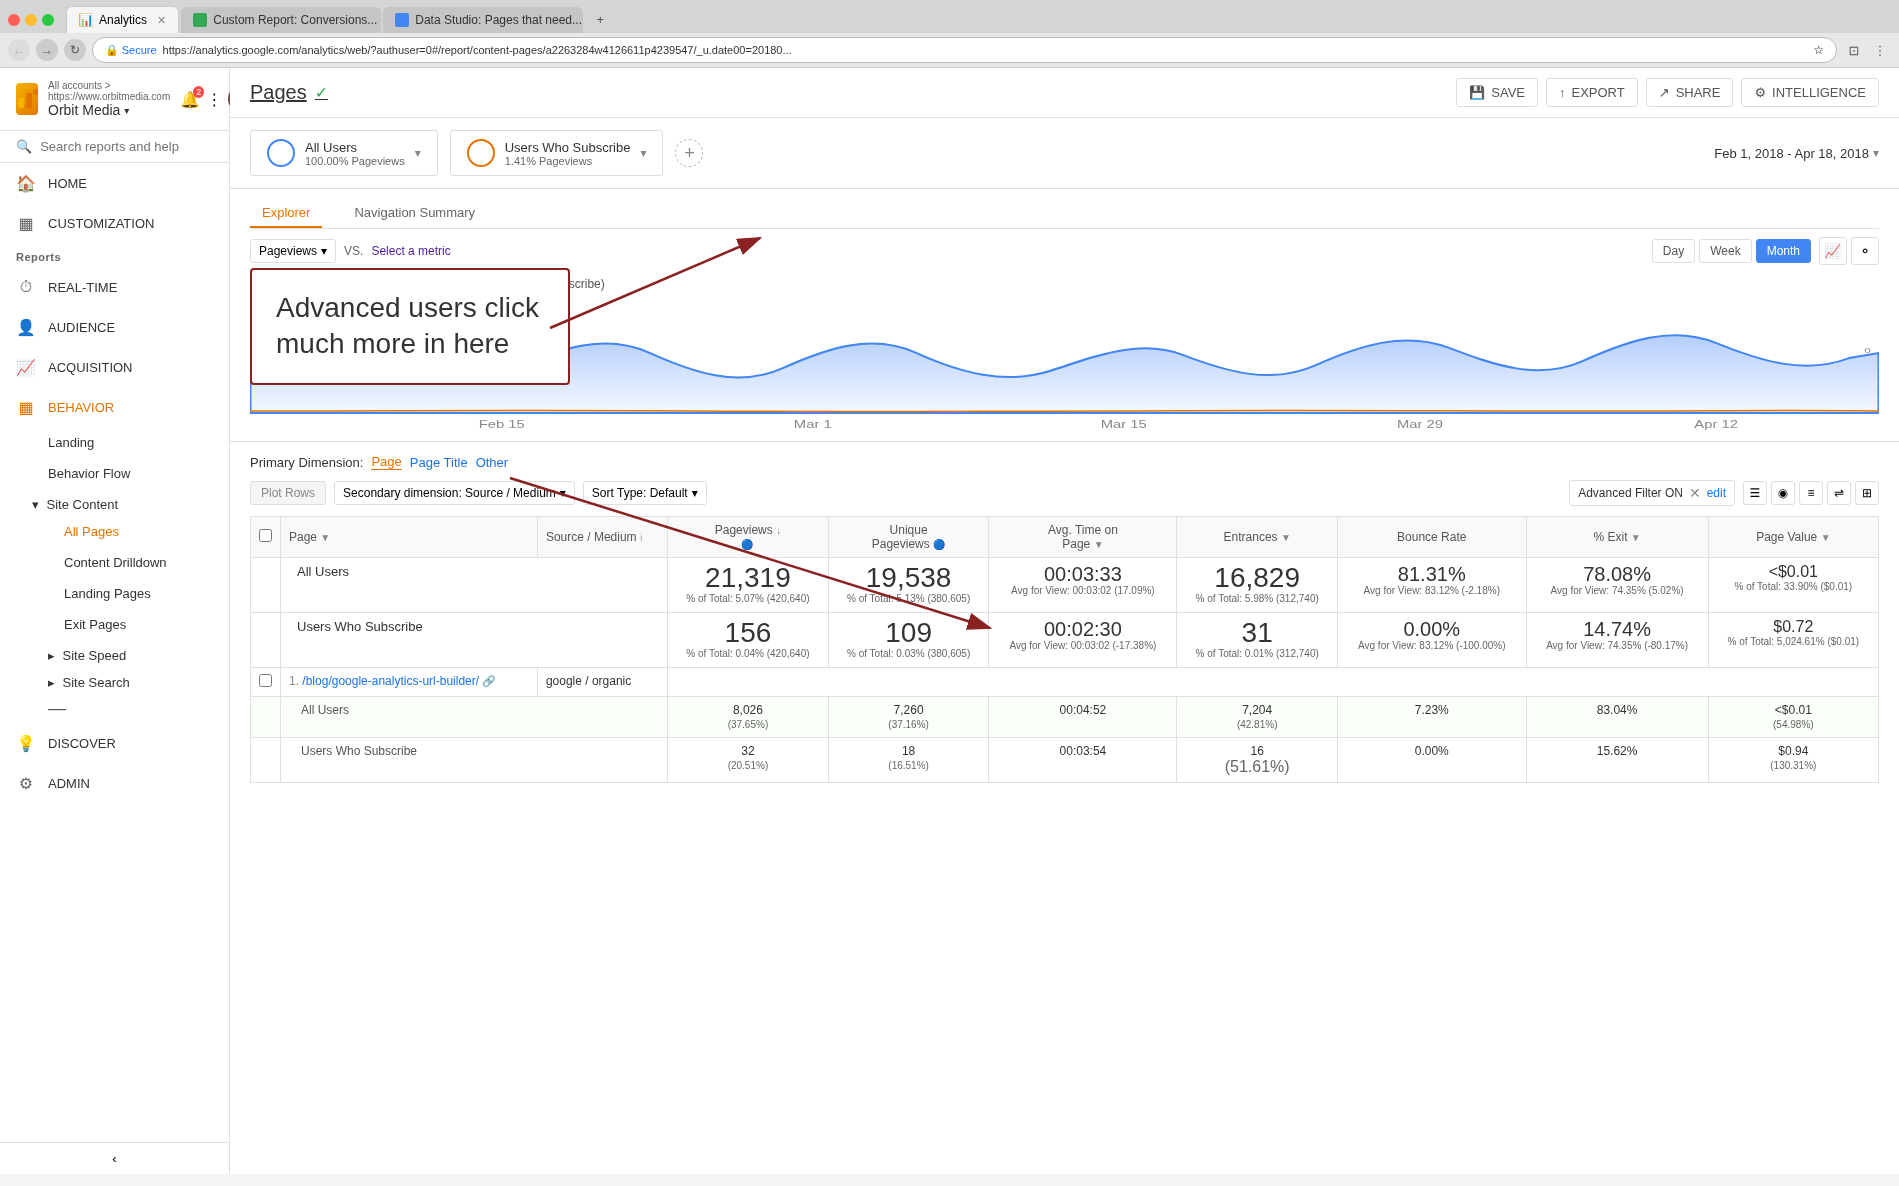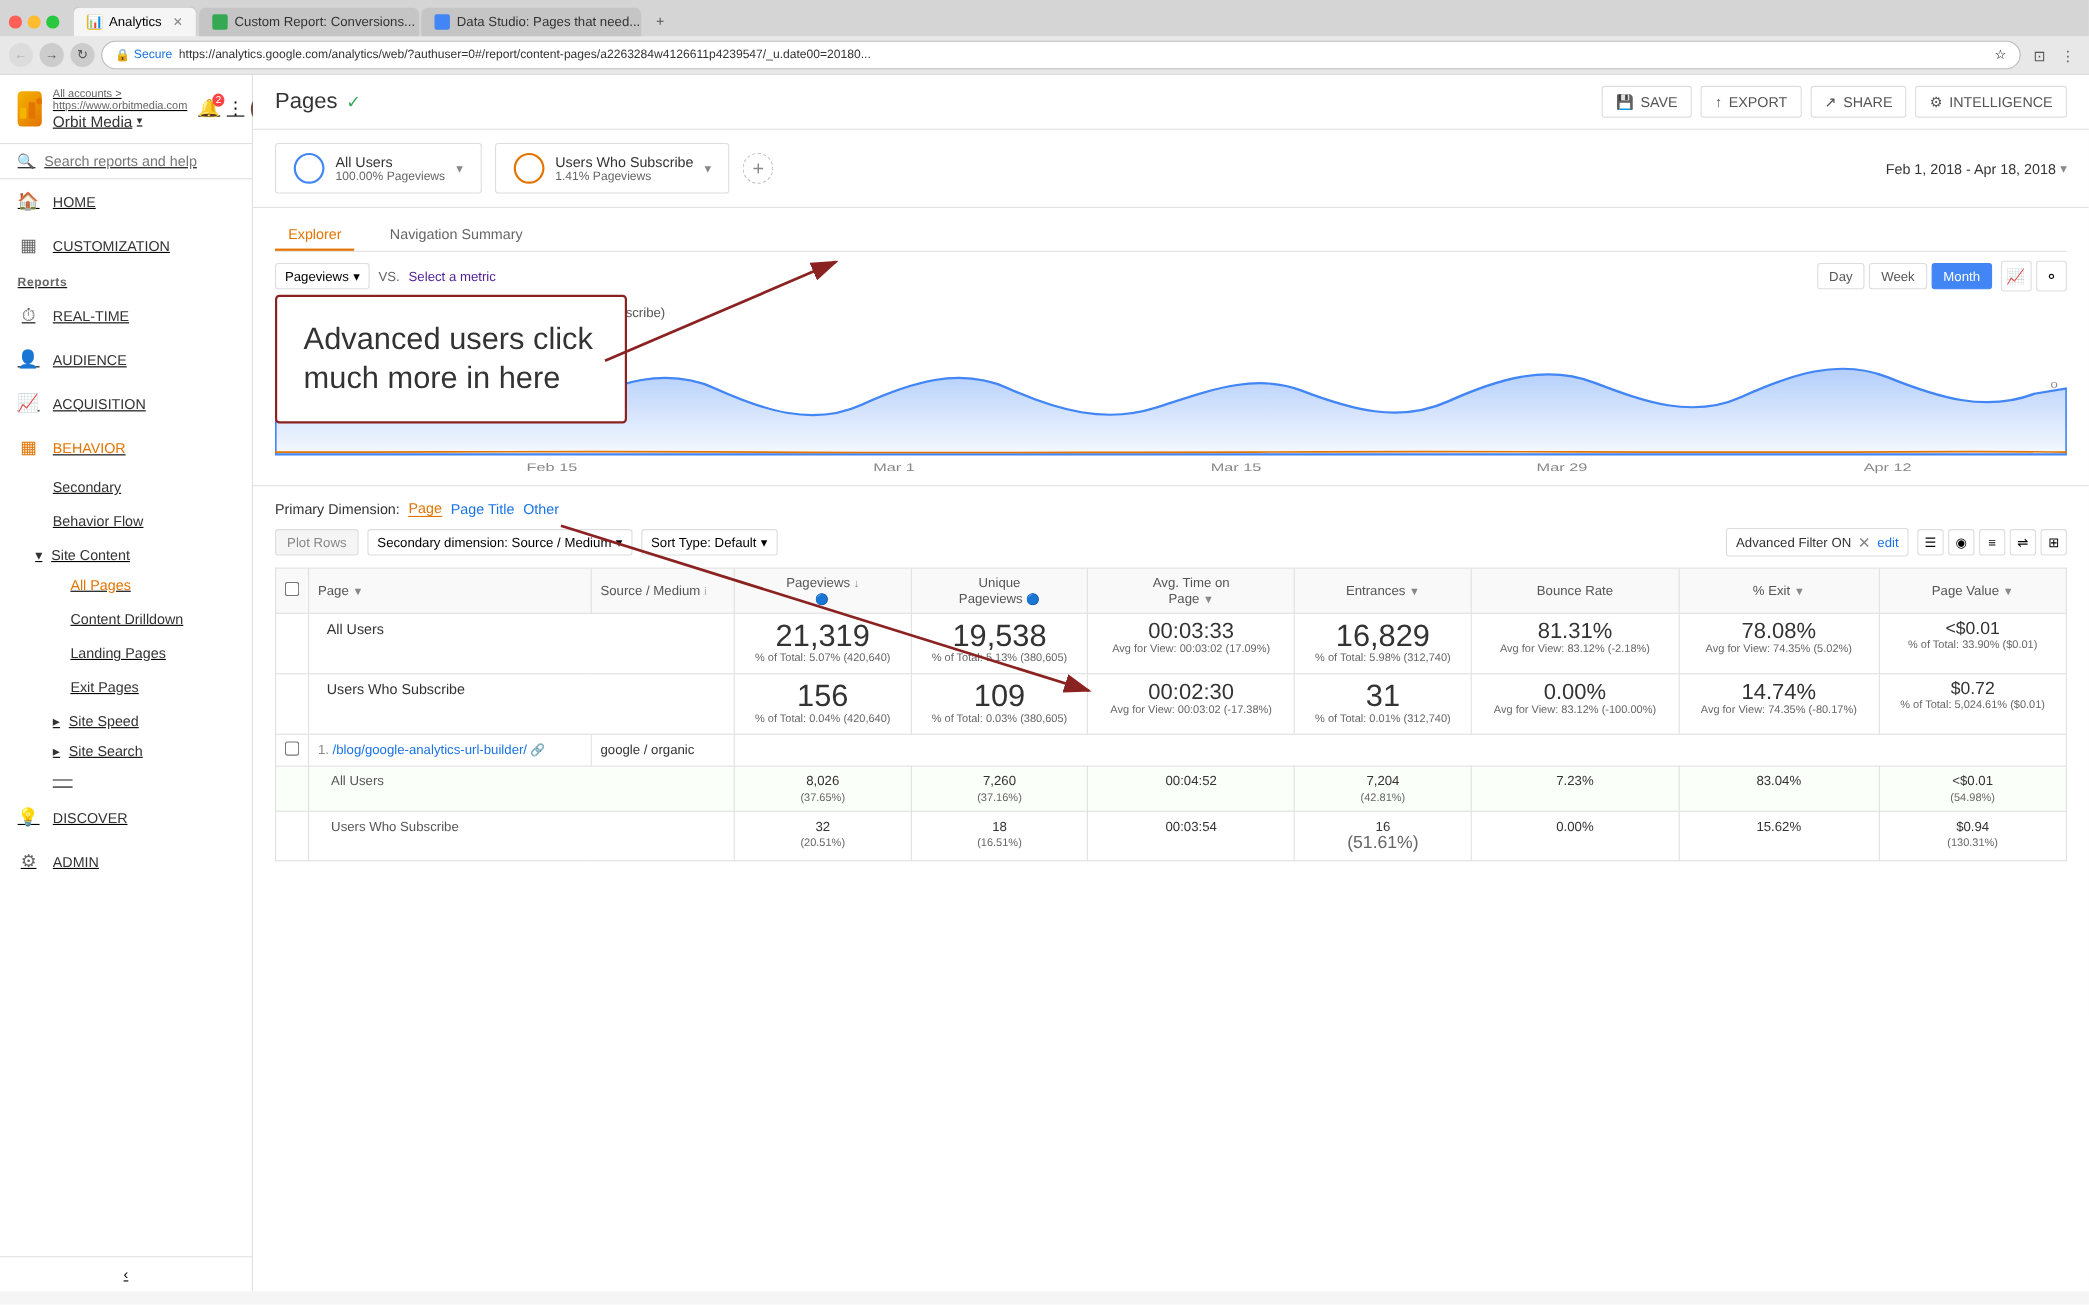--- a/index.html
+++ b/index.html
@@ -119,21 +119,20 @@
     }
 
     
     .sidebar {
       width: 230px;
       background: white;
       border-right: 1px solid #e0e0e0;
       display: flex;
       flex-direction: column;
       flex-shrink: 0;
-      text-decoration: underline;
     }
     .sidebar-header {
       display: flex;
       align-items: center;
       padding: 12px 16px;
       border-bottom: 1px solid #e0e0e0;
       gap: 10px;
     }
     .ga-logo {
       width: 32px; height: 32px;
@@ -243,20 +242,21 @@
       border-bottom: 1px solid #e0e0e0;
       background: white;
     }
     .page-title {
       display: flex;
       align-items: center;
       gap: 8px;
       font-size: 20px;
       font-weight: 400;
       color: #333;
+      text-decoration: underline;
     }
     .toolbar-actions {
       display: flex;
       gap: 8px;
       align-items: center;
     }
     .toolbar-btn {
       display: flex;
       align-items: center;
       gap: 6px;
@@ -725,21 +725,21 @@
       <div class="nav-item">
         <span class="nav-icon">📈</span>
         <span>ACQUISITION</span>
       </div>
       <div class="nav-item active">
         <span class="nav-icon orange">▦</span>
         <span style="color:#e37400;">BEHAVIOR</span>
       </div>
 
       <div class="sub-nav">
-        <div class="sub-nav-item" style="padding-left:48px;">Secondary</div>
+        <div class="sub-nav-item" style="padding-left:48px;">Landing</div>
         <div class="sub-nav-item" style="padding-left:48px;">Behavior Flow</div>
         <div class="section-header">
           <span>▾</span>
           <span>Site Content</span>
         </div>
         <div class="sub-nav-item active" style="padding-left:64px;color:#e37400;">All Pages</div>
         <div class="sub-nav-item" style="padding-left:64px;">Content Drilldown</div>
         <div class="sub-nav-item" style="padding-left:64px;">Landing Pages</div>
         <div class="sub-nav-item" style="padding-left:64px;">Exit Pages</div>
         <div class="section-header" style="padding-left:48px;">

